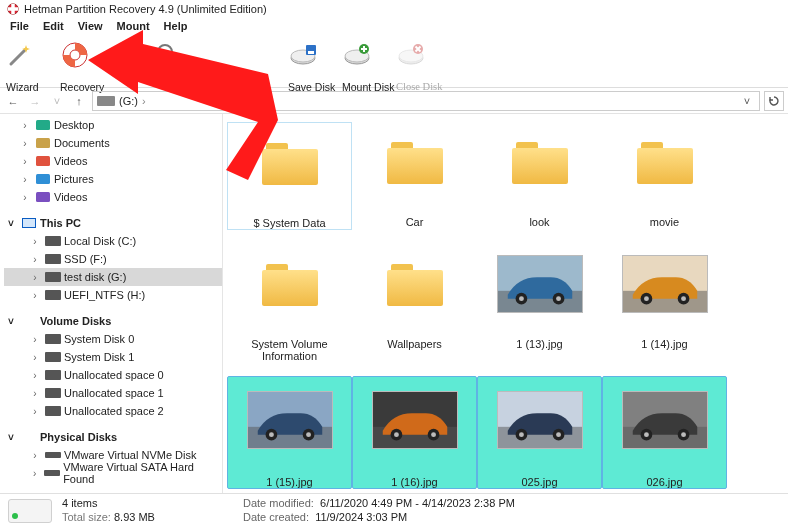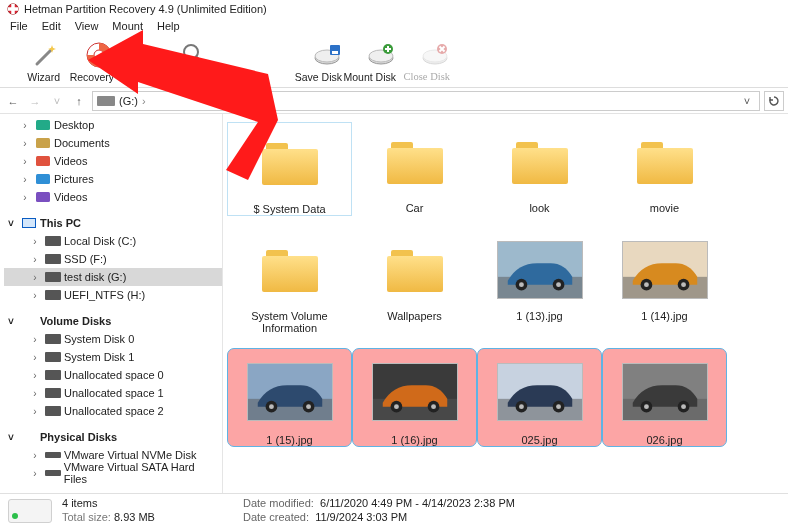--- a/index.html
+++ b/index.html
@@ -5,25 +5,25 @@
   * { box-sizing: border-box; margin: 0; padding: 0; font-family: "Segoe UI", Tahoma, sans-serif; }
   body { width: 788px; height: 527px; background: #fff; font-size: 11px; color: #222; overflow: hidden; position: relative; }
 
   
   .titlebar { display: flex; align-items: center; padding: 2px 6px; height: 18px; }
   .app-icon { width: 14px; height: 14px; margin-right: 4px; }
   .titlebar span.title { font-size: 11px; }
 
   
   .menubar { display: flex; gap: 2px; padding: 1px 4px; height: 18px; }
-  .menubar .menuitem { padding: 1px 6px; cursor: default; }
+  .menubar .menuitem { padding: 1px 6px; cursor: default; font-weight: bold; }
 
   
   .toolbar { display: flex; align-items: flex-start; padding: 4px 6px 2px 6px; height: 52px; border-bottom: 1px solid #ddd; gap: 0; }
-  .tbtn { width: 54px; display: flex; flex-direction: column; align-items: flex-end; font-size: 10px; gap: 1px; }
+  .tbtn { width: 54px; display: flex; flex-direction: column; align-items: flex-start; font-size: 10px; gap: 11px; }
   .tbtn.wide { width: 110px; }
   .tbtn .ticon { height: 30px; display:flex; align-items:center; justify-content:center; }
   .tbtn span.lbl { font-size: 10.5px; white-space: nowrap; }
   .tbtn.disabled span.lbl { color: #aaa; font-family: Liberation Serif, serif; }
   .spacer-sm { width: 40px; }
   .spacer-md { width: 80px; }
 
   
   .addrbar { display: flex; align-items: center; height: 26px; padding: 0 4px; border-bottom: 1px solid #e3e3e3; gap:4px; }
   .navbtn { width:18px; height:18px; display:flex; align-items:center; justify-content:center; color:#555; }
@@ -42,24 +42,24 @@
   .tw { width:14px; text-align:center; color:#666; font-size:10px;}
   .tico { width:16px; height:14px; display:flex; align-items:center; justify-content:center; }
   .tnode.sel { background:#d8d8d8; }
   .tnode.cat { font-weight:600; margin-top:8px;}
   .tnode.cat .tw { color:#222; }
   .indent-1 { padding-left: 14px; }
   .indent-2 { padding-left: 24px; }
 
   
   .grid { display:flex; flex-wrap:wrap; }
-  .item { width:125px; display:flex; flex-direction:column; align-items:center; justify-content:flex-start; margin: 2px 0 12px 0; }
+  .item { width:125px; display:flex; flex-direction:column; align-items:center; justify-content:flex-start; margin: 2px 0 12px 0; gap: 14px; }
   .item .thumbwrap { width:120px; height:80px; display:flex; align-items:center; justify-content:center; }
   .item .cap { font-size:11px; text-align:center; max-width:118px; }
-  .item.sel { background:#fca5a5; border:1px solid #5fb3e4; border-radius:7px; }
+  .item.sel { background:#5eead4; border:1px solid #5fb3e4; border-radius:2px; }
   .item.sel .thumbwrap { height:85px; }
   .item.highlight { border:1px solid #bfe1f4; }
 
   .folder { width:56px; height:44px; position:relative; }
   .folder::before { content:""; position:absolute; left:4px; top:2px; width:22px; height:8px; background:#f2c24e; border-radius:2px 2px 0 0; }
   .folder::after  { content:""; position:absolute; left:0; top:8px; width:56px; height:36px; background:linear-gradient(#ffe08a,#f0b943); border-radius:2px; }
 
   .photo { width:86px; height:58px; border:1px solid #bbb; background:#99aabb; display:flex; align-items:center; justify-content:center; color:#fff; font-size:9px; overflow:hidden; }
 
   
@@ -327,21 +327,21 @@
        <span class="tico">
             <span class="skinny-disk"></span>
           </span>
        <span>VMware Virtual NVMe Disk</span>
      </div>
         <div class="tnode indent-2 ">
        <span class="tw">›</span>
        <span class="tico">
             <span class="skinny-disk"></span>
           </span>
-       <span>VMware Virtual SATA Hard Files</span>
+       <span>VMware Virtual SATA Hard Found</span>
      </div>
       </div>
   </div>
 
   <div class="content">
     <div class="grid" id="grid">
         <div class="item highlight">
         <div class="thumbwrap">
             <div class="folder"></div>
           </div>

